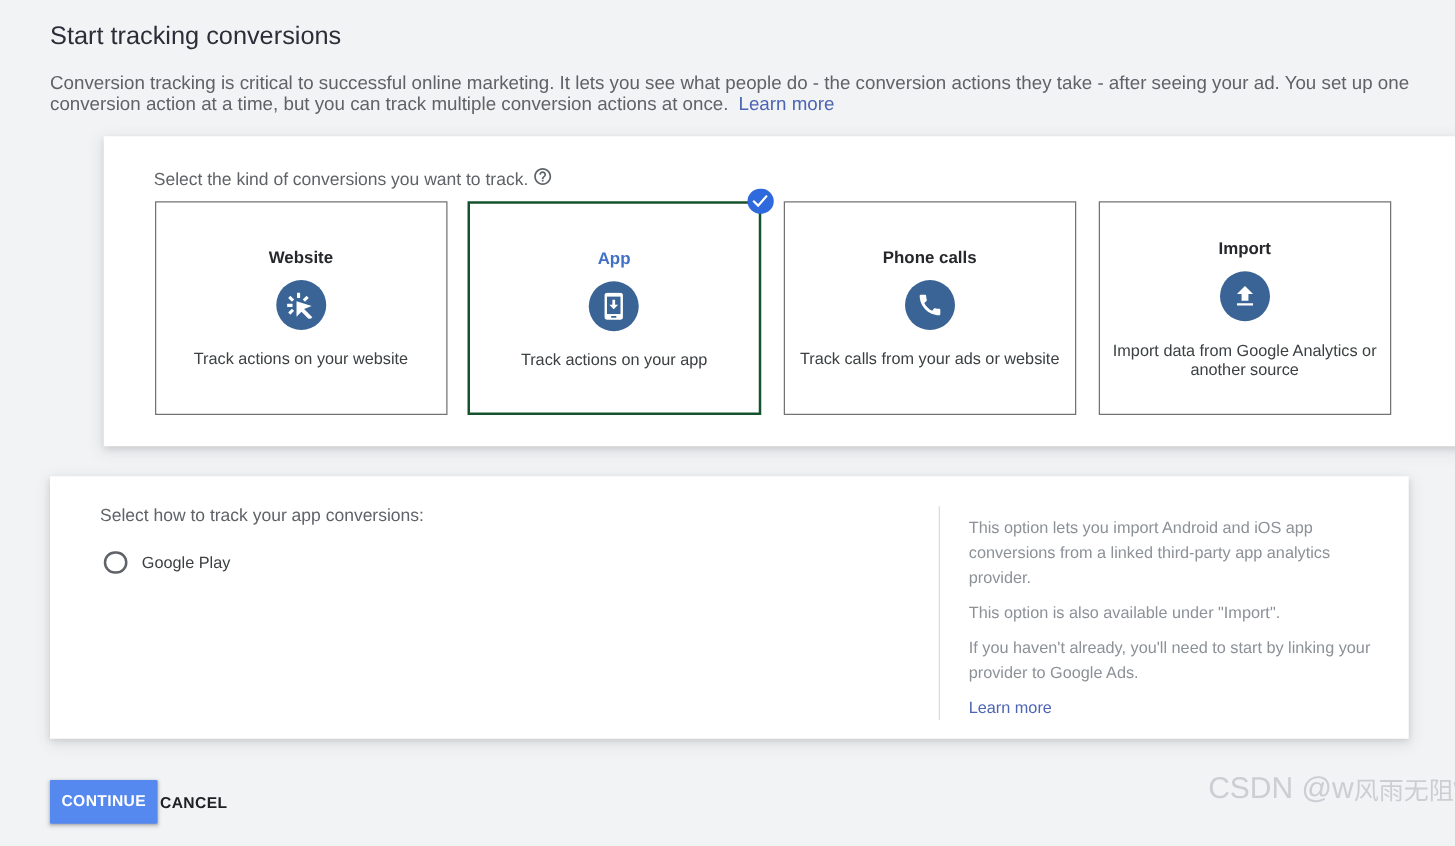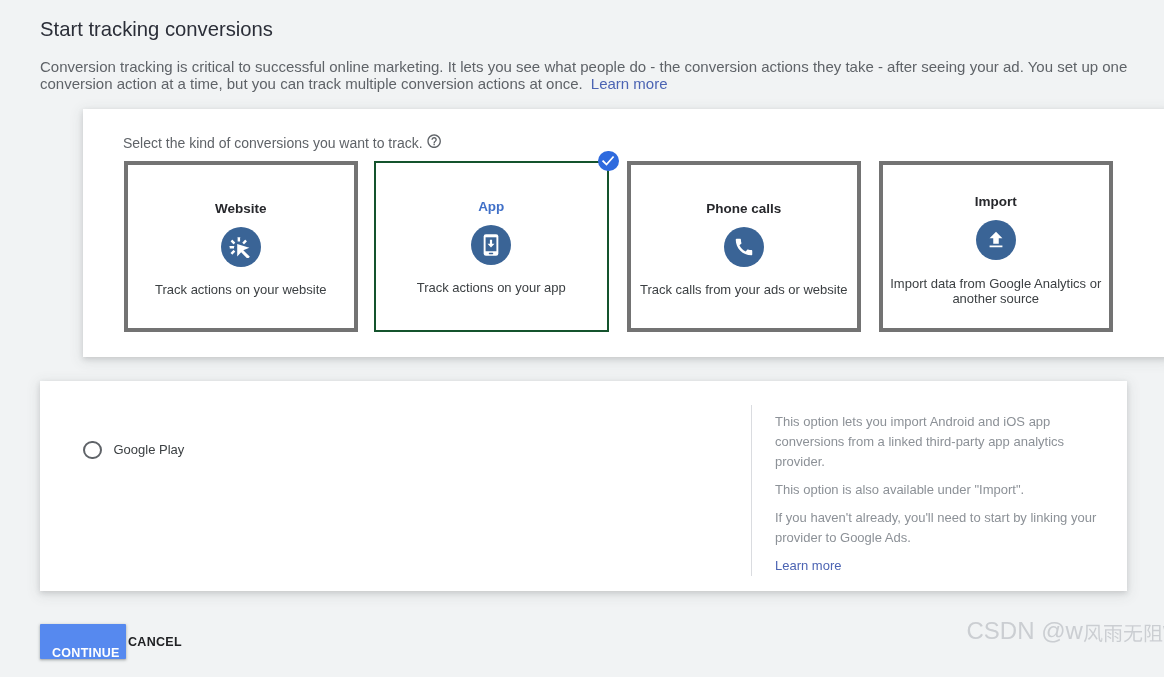--- a/index.html
+++ b/index.html
@@ -14,21 +14,21 @@
   #card-kinds{left:40px;top:109px;width:1087px;height:248px;margin-left:43px;}
   #card-track{left:40px;top:381px;width:1087px;height:210px;}
 
   .kinds-label{position:absolute;left:40px;top:26px;font-size:14px;line-height:16px;color:#5f6368;white-space:nowrap;}
   .help-icon{display:inline-block;width:16.3px;height:16.3px;position:relative;vertical-align:middle;margin-left:-1px;overflow:visible;}
   .help-icon svg{position:absolute;left:0;top:0;}
   .kinds-label .help-icon{top:-3.6px;}
   .radio-item .help-icon{top:0.4px;margin-left:2px;}
 
   .kind-row{position:absolute;left:40px;top:52px;}
-  .kind{position:absolute;top:0;width:234.5px;height:171px;border:4px solid #737373;box-sizing:border-box;background:#fff;}
+  .kind{position:absolute;top:0;width:234.5px;height:171px;border:1px solid #737373;box-sizing:border-box;background:#fff;}
   .kind.selected{border:2px solid #14532d;}
   .kind-inner{position:absolute;left:0;right:0;top:36.8px;}
   .kind.two-line .kind-inner{top:30.4px;}
   .kind-title{text-align:center;font-size:13.5px;font-weight:bold;color:#27282c;line-height:13.5px;}
   .kind.selected .kind-title{color:#4070c8;}
   .kind-icon{margin:11.4px auto 0;width:40px;height:40px;border-radius:50%;background:#3a6496;display:flex;align-items:center;justify-content:center;}
   .kind-desc{margin:16.7px auto 0;width:216px;text-align:center;font-size:13px;color:#3c4043;line-height:14.6px;}
   .check-badge{position:absolute;width:20.4px;height:20.4px;border-radius:50%;background:#2e6ade;display:flex;align-items:center;justify-content:center;}
 
   .track-label{position:absolute;left:40px;top:23px;font-size:14px;color:#5f6368;}
@@ -39,21 +39,21 @@
   .radio.checked::after{content:"";position:absolute;left:50%;top:50%;transform:translate(-50%,-50%);width:9px;height:9px;border-radius:50%;background:#4a7ce8;}
   .radio-label{margin-left:11.7px;font-size:13px;color:#3c4043;}
   .muted{color:#70757a;}
 
   .divider{position:absolute;left:710.5px;top:24px;width:1px;height:171px;background:#dadce0;}
   .info{position:absolute;left:735px;top:30.5px;width:340px;font-size:13px;color:#8c9197;line-height:20px;}
   .info p{margin:0 0 8.3px 0;}
   .info a{color:#4c64b3;text-decoration:none;}
 
   .actions{position:absolute;left:40px;top:624px;display:flex;align-items:center;}
-  .btn-primary{background:#5689ef;color:#fff;font-size:12.5px;font-weight:bold;letter-spacing:.3px;width:86px;height:35px;line-height:35px;padding:12px;border:none;border-radius:1px;box-shadow:0 1px 2px 0 rgba(60,64,67,.3),0 1px 3px 1px rgba(60,64,67,.15);cursor:pointer;font-family:inherit;text-align:center;}
+  .btn-primary{background:#5689ef;color:#fff;font-size:12.5px;font-weight:bold;letter-spacing:.3px;width:86px;height:35px;line-height:35px;padding:0;border:none;border-radius:1px;box-shadow:0 1px 2px 0 rgba(60,64,67,.3),0 1px 3px 1px rgba(60,64,67,.15);cursor:pointer;font-family:inherit;text-align:center;}
   .btn-text{background:transparent;border:none;color:#202124;font-size:12.5px;font-weight:bold;letter-spacing:.3px;margin-left:2px;padding:0;height:35px;cursor:pointer;font-family:inherit;}
 
   .watermark{position:absolute;left:966.5px;top:617px;font-size:24px;color:#cbced2;white-space:nowrap;}
   .cjk{height:20px;width:80px;vertical-align:-4.2px;}
 </style>
 </head>
 <body>
 
 <div class="page">
   <div class="page-title">Start tracking conversions</div>
@@ -125,20 +125,21 @@
                 <path d="M9 16h6v-6h4l-7-7-7 7h4v6zm-4 2h14v2H5v-2z"></path>
               </svg>
             </div>
             <div class="kind-desc">Import data from Google Analytics or another source</div>
           </div>
         </div>
       </div>
   </div>
 
   <div class="card" id="card-track">
+    <div class="track-label">Select how to track your app conversions:</div>
     <div class="radio-group" id="radio-group">
         <div class="radio-item">
           <div class="radio"></div>
           <div class="radio-label">Google Play</div>
         </div>
       </div>
     <div class="divider"></div>
     <div class="info" id="info-panel"><p>This option lets you import Android and iOS app conversions from a linked third-party app analytics provider.</p><p>This option is also available under "Import".</p><p>If you haven't already, you'll need to start by linking your provider to Google Ads.</p><a href="#">Learn more</a></div>
   </div>
 

